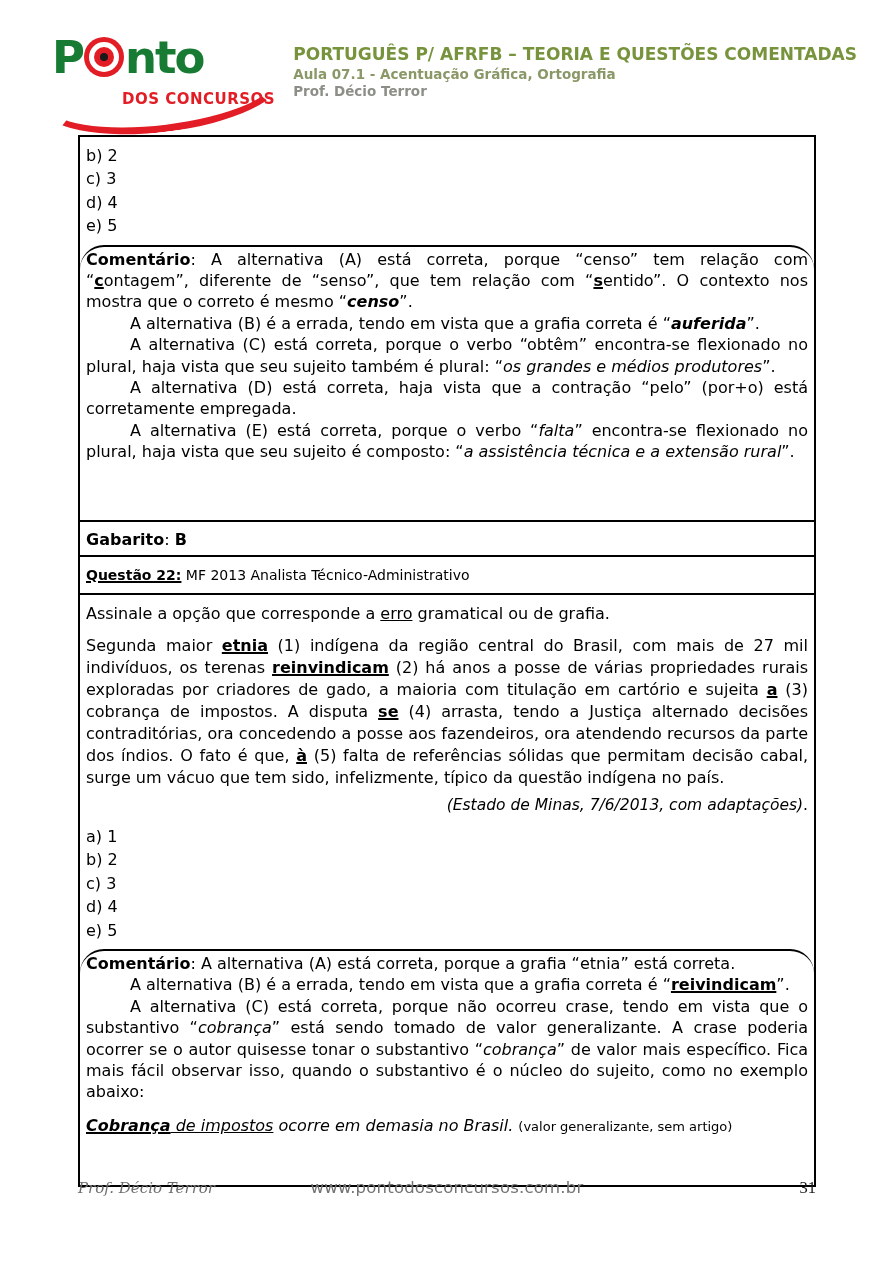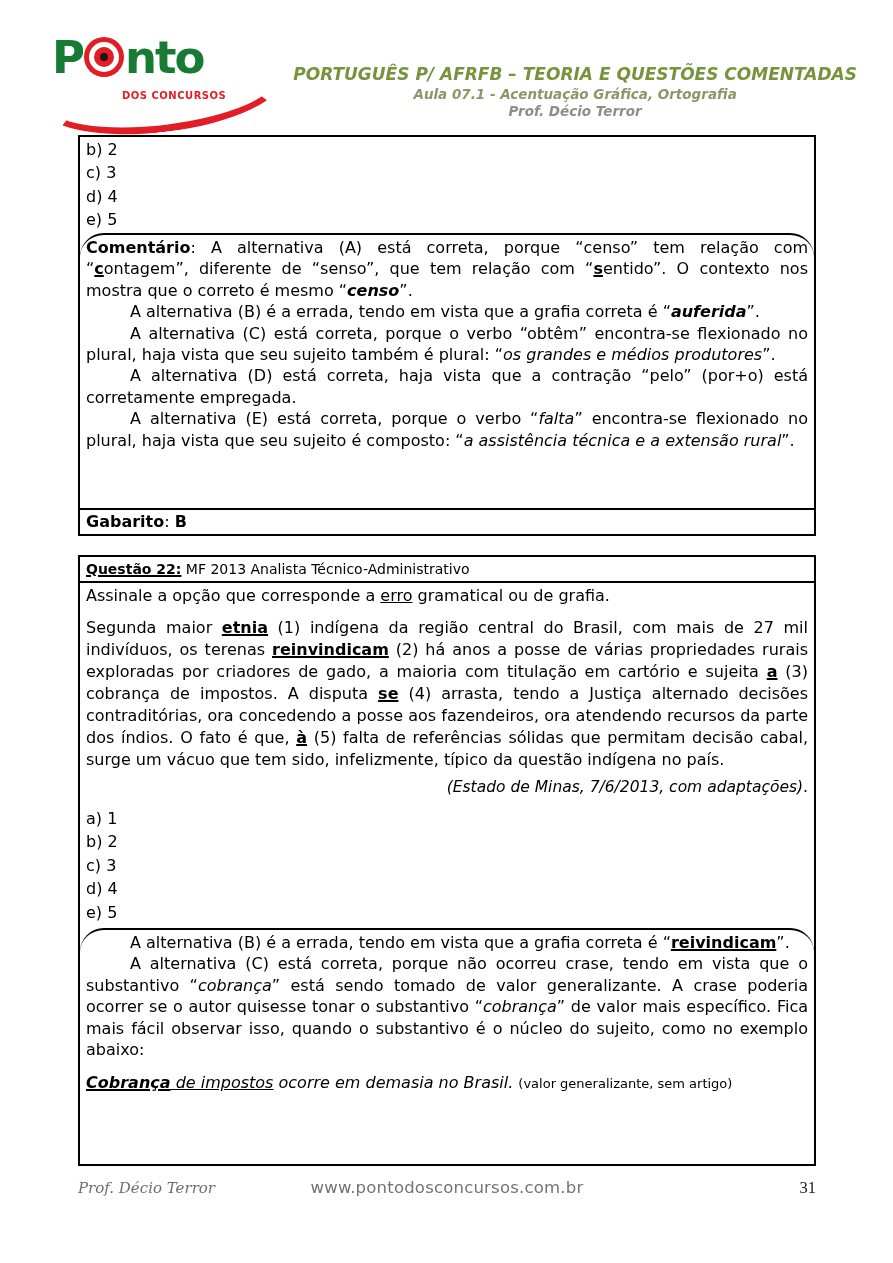--- a/index.html
+++ b/index.html
@@ -12,31 +12,31 @@
           border:7px solid transparent;border-bottom-color:#E21D25;border-radius:50%;
           transform:rotate(-7deg);}
   .wordmark{position:relative;font-weight:700;font-size:45px;line-height:48px;
             color:#177B33;letter-spacing:-2px;white-space:nowrap;}
   .target{display:inline-block;vertical-align:-4px;width:40px;height:40px;border-radius:50%;
           background:#E21D25;position:relative;margin:0 1px;}
   .t2{position:absolute;left:5px;top:5px;width:30px;height:30px;border-radius:50%;background:#fff;}
   .t3{position:absolute;left:5px;top:5px;width:20px;height:20px;border-radius:50%;background:#E21D25;}
   .t4{position:absolute;left:6px;top:6px;width:8px;height:8px;border-radius:50%;background:#1a1a1a;}
   .logo-sub{position:relative;margin:8px 0 0 70px;color:#E21D25;font-weight:700;
-            font-size:10px;letter-spacing:.5px;white-space:nowrap;}
-  .head-right{position:absolute;right:36px;top:64px;text-align:center;font-style:italic;}
+            font-size:15px;letter-spacing:.5px;white-space:nowrap;}
+  .head-right{position:absolute;right:36px;top:44px;text-align:left;}
   .course{font-weight:700;font-size:17px;line-height:21px;color:#77933C;}
   .lesson{font-weight:700;font-size:13.5px;line-height:18px;color:#8a9868;}
   .prof{font-weight:700;font-size:13.5px;line-height:17px;color:#8c8f87;}
 
   
   .tbl{position:absolute;left:78px;width:738px;border:2px solid #000;box-sizing:border-box;background:#fff;}
   #t1{top:135px;}
   #t2{top:555px;}
-  .row{border-top:2px solid #000;padding:1px 6px;box-sizing:border-box;}
+  .row{border-top:2px solid #000;padding:7px 6px;box-sizing:border-box;}
   .row:first-child{border-top:none;}
   .row p{margin:0;}
   .just{text-align:justify;}
   .ind{text-indent:44px;}
   .f-b{font-weight:700;}
   .f-i{font-style:italic;text-align:center;}
   .f-u{text-decoration:underline;}
   .f-b.f-u{text-decoration-thickness:2px;}
   .f-s{font-size:13px;}
 
@@ -111,20 +111,21 @@
       <p class="cite"><span class="f-i">(Estado de Minas, 7/6/2013, com adaptações)</span><span>.</span></p>
       <div class="opts2">
         <div class="opt">a) 1</div>
         <div class="opt">b) 2</div>
         <div class="opt">c) 3</div>
         <div class="opt">d) 4</div>
         <div class="opt">e) 5</div>
       </div>
     </div>
     <div class="row cmt">
+      <p class="just"><span class="f-b">Comentário</span><span>: A alternativa (A) está correta, porque a grafia “etnia” está correta.</span></p>
       <p class="just ind"><span>A alternativa (B) é a errada, tendo em vista que a grafia correta é “</span><span class="f-b f-u">reivindicam</span><span>”.</span></p>
       <p class="just ind"><span>A alternativa (C) está correta, porque não ocorreu crase, tendo em vista que o substantivo “</span><span class="f-i">cobrança</span><span>” está sendo tomado de valor generalizante. A crase poderia ocorrer se o autor quisesse tonar o substantivo “</span><span class="f-i">cobrança</span><span>” de valor mais específico. Fica mais fácil observar isso, quando o substantivo é o núcleo do sujeito, como no exemplo abaixo:</span></p>
       <p class="example"><span class="f-b f-i f-u">Cobrança</span><span class="f-i f-u"> de impostos</span><span class="f-i"> ocorre em demasia no Brasil.</span><span> </span><span class="f-s">(valor generalizante, sem artigo)</span></p>
     </div>
   </section>
 
   <div class="pfooter">
     <div class="f-author">Prof. Décio Terror</div>
     <div class="f-site">www.pontodosconcursos.com.br</div>
     <div class="f-page">31</div>

